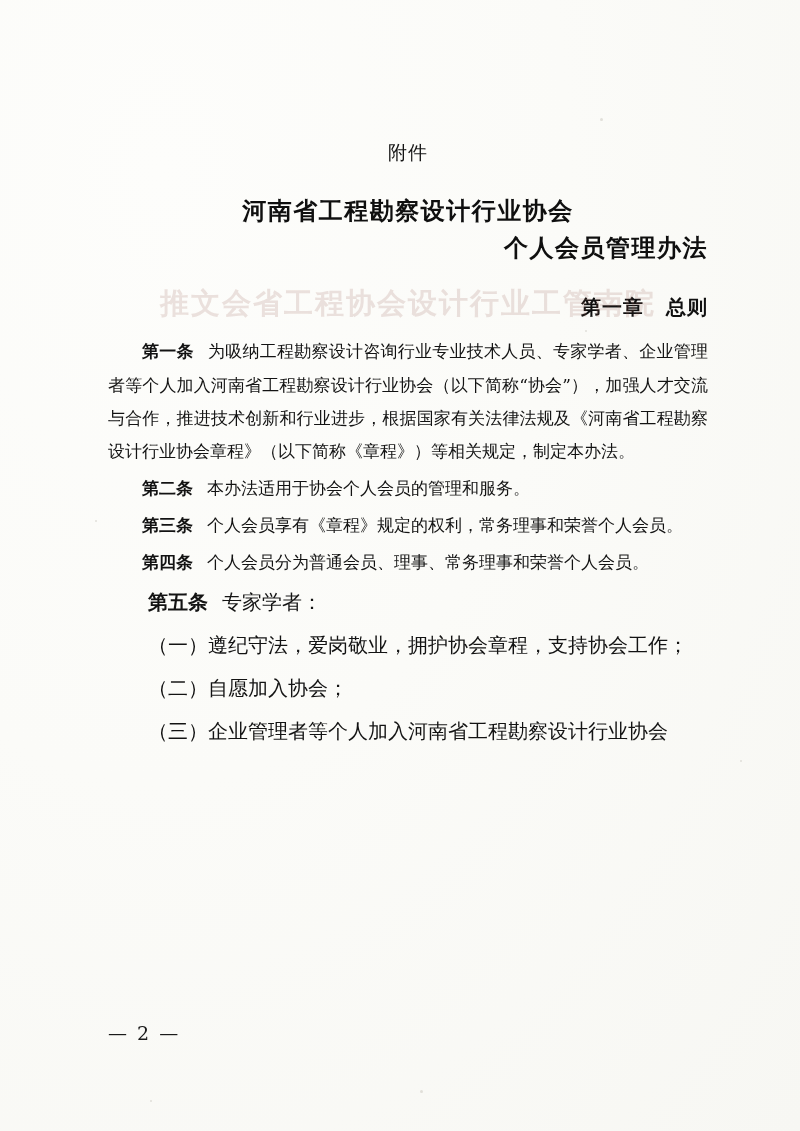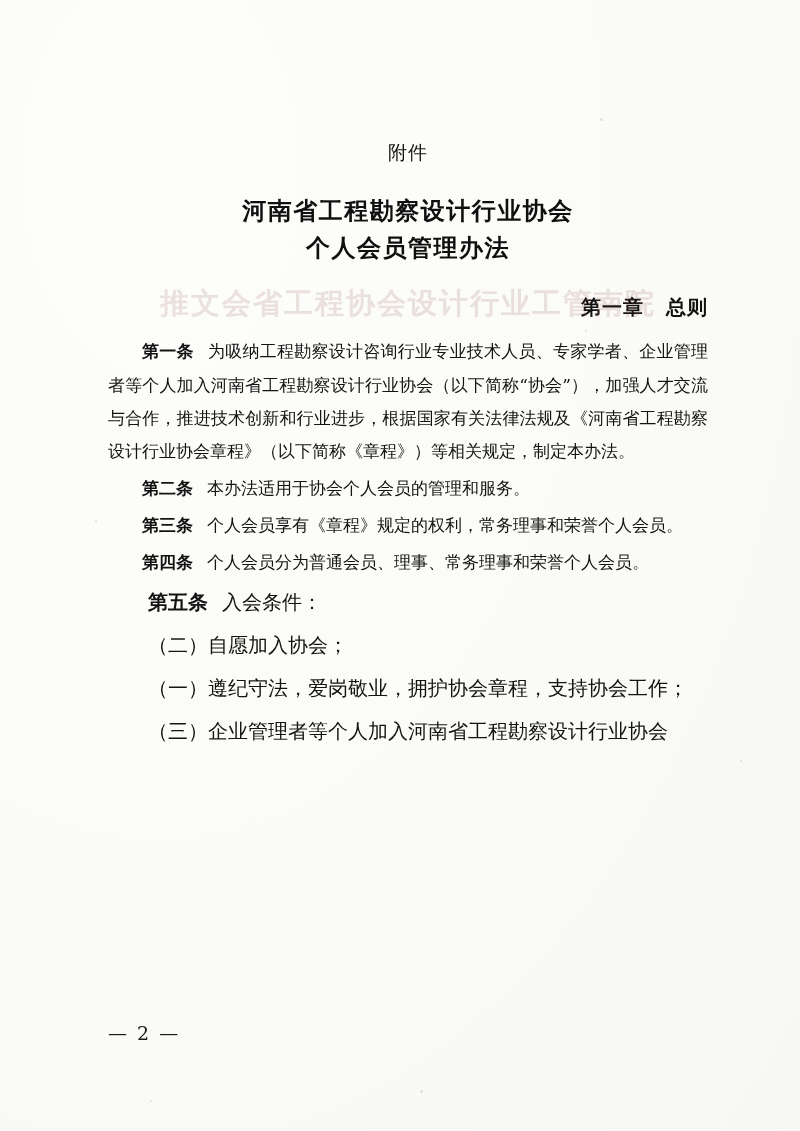--- a/index.html
+++ b/index.html
@@ -50,21 +50,21 @@
     text-align: center;
     font-weight: bold;
     font-size: 24px;
     letter-spacing: 1.5px;
     line-height: 1.55;
     color: #0f0f0f;
     margin: 0 0 6px 0;
     position: relative;
     z-index: 2;
   }
-  .doc-title .line2 { display: block; }
+  .doc-title .line2 { display: block; text-align: right; }
 
   
   .ghost-text {
     position: absolute;
     left: 50%;
     transform: translateX(-50%);
     top: 92px;
     width: 560px;
     text-align: center;
     font-size: 29px;
@@ -156,24 +156,24 @@
     <p class="body-text">
       <span class="art-label">第三条</span><span class="art-gap"></span><span>个人会员享有《章程》规定的权利，常务理事和荣誉个人会员。</span>
     </p>
 
     <p class="body-text">
       <span class="art-label">第四条</span><span class="art-gap"></span><span>个人会员分为普通会员、理事、常务理事和荣誉个人会员。</span>
     </p>
 
 
     <p class="item-text">
-      <span class="art-label">第五条</span><span class="art-gap"></span><span>入会条件：</span>
+      <span class="art-label">第五条</span><span class="art-gap"></span><span>专家学者：</span>
     </p>
 
+    <p class="item-text">（一）遵纪守法，爱岗敬业，拥护协会章程，支持协会工作；</p>
     <p class="item-text">（二）自愿加入协会；</p>
-    <p class="item-text">（一）遵纪守法，爱岗敬业，拥护协会章程，支持协会工作；</p>
     <p class="item-text">（三）企业管理者等个人加入河南省工程勘察设计行业协会</p>
 
   </div>
 
   <div class="page-number">— 2 —</div>
 
 </div>
 
 </body></html>

